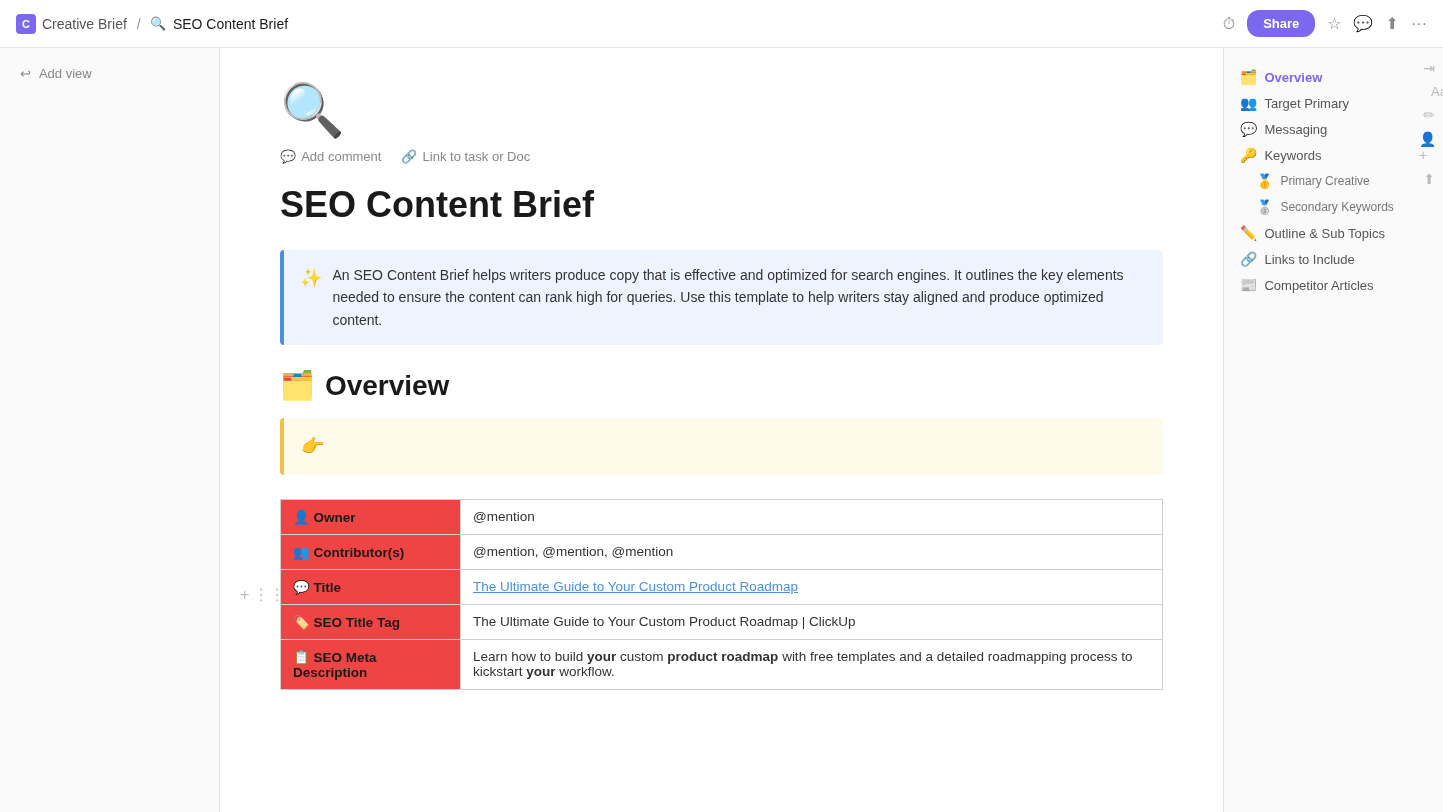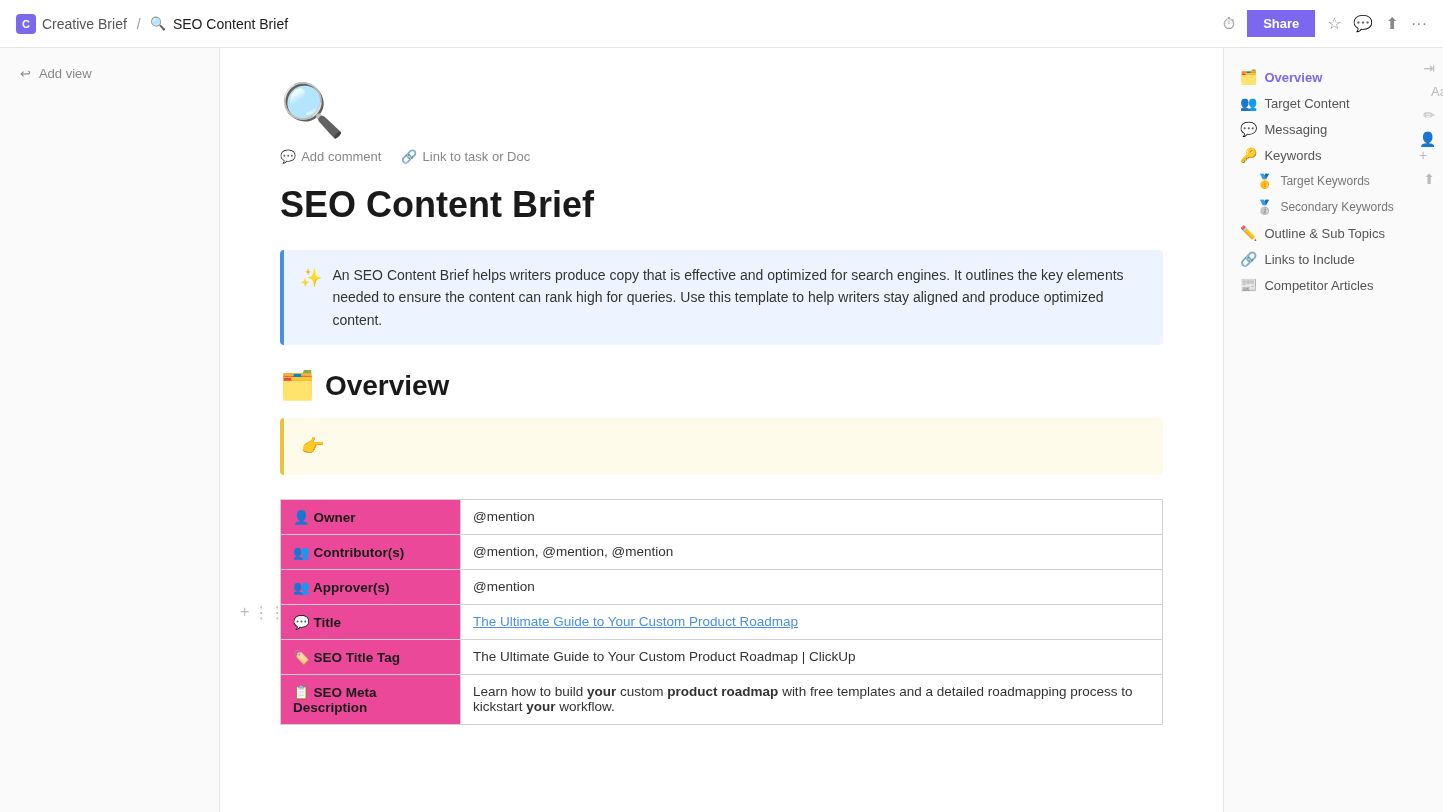--- a/index.html
+++ b/index.html
@@ -15,21 +15,21 @@
     .topbar-left .app-icon {
       width: 20px; height: 20px; background: #7b68ee; border-radius: 4px;
       display: flex; align-items: center; justify-content: center;
       color: #fff; font-weight: 700; font-size: 11px;
     }
     .breadcrumb-sep { color: #999; margin: 0 4px; }
     .breadcrumb-search-icon { font-size: 13px; color: #666; }
     .breadcrumb-current { color: #1a1a1a; font-weight: 500; }
     .topbar-right { display: flex; align-items: center; gap: 12px; }
     .share-btn {
-      background: #7b68ee; color: #fff; border: none; border-radius: 0;
+      background: #7b68ee; color: #fff; border: none; border-radius: 12px;
       padding: 6px 16px; font-size: 13px; font-weight: 600; cursor: pointer;
     }
     .topbar-icon { color: #888; font-size: 16px; cursor: pointer; }
 
     
     .layout { display: flex; flex: 1; overflow: hidden; }
 
     
     .sidebar {
       width: 220px; border-right: 1px solid #e5e5e5; padding: 12px 0;
@@ -68,21 +68,21 @@
 
     
     .section-heading { font-size: 28px; font-weight: 800; margin: 24px 0 16px; display: flex; align-items: center; gap: 10px; }
 
     
     .data-table { width: 100%; border-collapse: collapse; font-size: 13.5px; margin-top: 8px; }
     .data-table td {
       border: 1px solid #d0d0d0; padding: 9px 12px; vertical-align: top;
     }
     .data-table .label-cell {
-      background: #ec4899; font-weight: 600; white-space: nowrap; width: 180px;
+      background: #ef4444; font-weight: 600; white-space: nowrap; width: 180px;
     }
     .data-table .value-cell { background: #fff; color: #333; }
     .link-text { color: #4a90e2; text-decoration: underline; cursor: pointer; }
 
     
     .right-panel {
       width: 220px; flex-shrink: 0; border-left: 1px solid #e5e5e5;
       padding: 16px 0; display: flex; flex-direction: column; background: #fafafa;
       position: relative;
     }
@@ -174,24 +174,20 @@
         <tbody>
           <tr>
             <td class="label-cell">👤 Owner</td>
             <td class="value-cell">@mention</td>
           </tr>
           <tr>
             <td class="label-cell">👥 Contributor(s)</td>
             <td class="value-cell">@mention, @mention, @mention</td>
           </tr>
           <tr>
-            <td class="label-cell">👥 Approver(s)</td>
-            <td class="value-cell">@mention</td>
-          </tr>
-          <tr>
             <td class="label-cell">💬 Title</td>
             <td class="value-cell">
               <span class="link-text">The Ultimate Guide to Your Custom Product Roadmap</span>
             </td>
           </tr>
           <tr>
             <td class="label-cell">🏷️ <strong>SEO Title Tag</strong></td>
             <td class="value-cell">The Ultimate Guide to Your Custom Product Roadmap | ClickUp</td>
           </tr>
           <tr>
@@ -214,33 +210,33 @@
       <span class="right-icon">⬆</span>
     </div>
 
     <div>
       <div class="toc-item active">
         <span class="toc-emoji">🗂️</span>
         <span>Overview</span>
       </div>
       <div class="toc-item">
         <span class="toc-emoji">👥</span>
-        <span>Target Content</span>
+        <span>Target Primary</span>
       </div>
       <div class="toc-item">
         <span class="toc-emoji">💬</span>
         <span>Messaging</span>
       </div>
       <div class="toc-item">
         <span class="toc-emoji">🔑</span>
         <span>Keywords</span>
       </div>
       <div class="toc-item sub">
         <span class="toc-emoji">🥇</span>
-        <span>Target Keywords</span>
+        <span>Primary Creative</span>
       </div>
       <div class="toc-item sub">
         <span class="toc-emoji">🥈</span>
         <span>Secondary Keywords</span>
       </div>
       <div class="toc-item">
         <span class="toc-emoji">✏️</span>
         <span>Outline &amp; Sub Topics</span>
       </div>
       <div class="toc-item">

